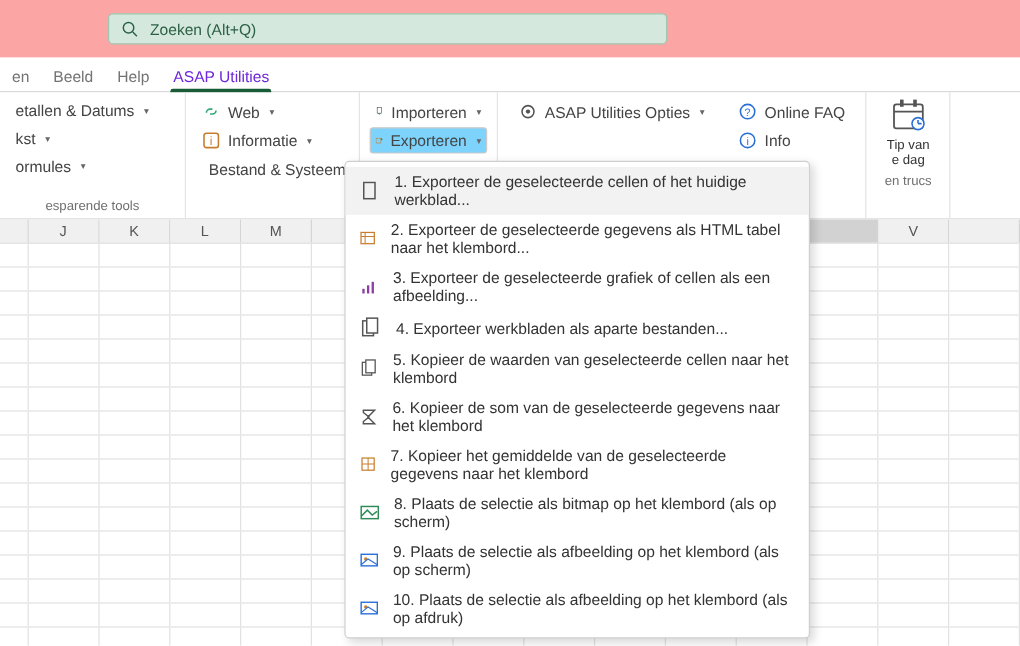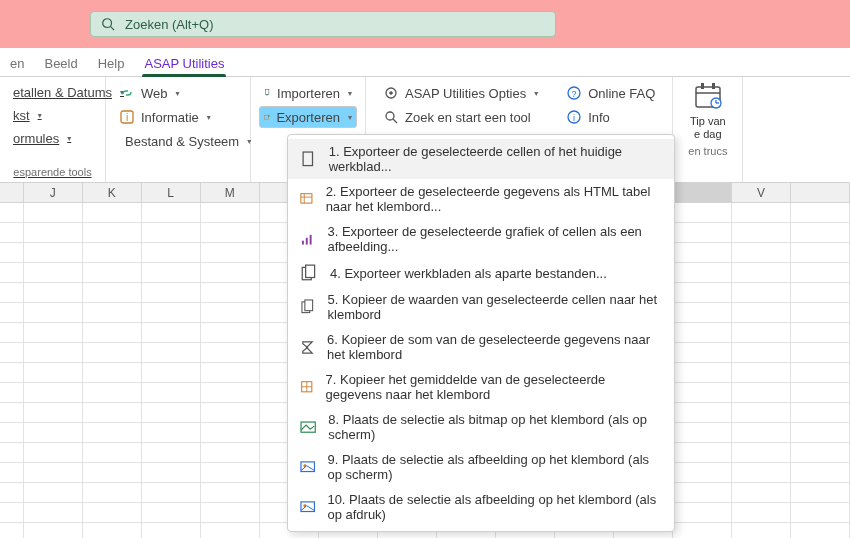--- a/index.html
+++ b/index.html
@@ -68,21 +68,21 @@
 
 <div class="tabs">
   <div class="tab">en</div>
   <div class="tab">Beeld</div>
   <div class="tab">Help</div>
   <div class="tab active">ASAP Utilities</div>
 </div>
 
 <div class="ribbon">
 
-  <div class="group" style="width:106px;text-decoration:underline;">
+  <div class="group" style="width:155px;">
     <div class="stack">
       <div class="cmd">
           <span>etallen &amp; Datums</span>
           <span class="dd">▾</span>
         </div>
       <div class="cmd">
           <span>kst</span>
           <span class="dd">▾</span>
         </div>
       <div class="cmd">
@@ -158,29 +158,20 @@
     <div class="col">
       <div class="cmd">
         <span class="ico">
             <svg viewBox="0 0 16 16">
               <circle cx="8" cy="8" r="5" fill="none" stroke="#555" stroke-width="1.3"></circle>
               <circle cx="8" cy="8" r="1.8" fill="#555"></circle>
             </svg>
           </span>
         <span>ASAP Utilities Opties</span>
           <span class="dd">▾</span>
-      </div>
-      <div class="cmd">
-        <span class="ico">
-            <svg viewBox="0 0 16 16">
-              <circle cx="7" cy="7" r="4" fill="none" stroke="#555" stroke-width="1.3"></circle>
-              <line x1="10" y1="10" x2="14" y2="14" stroke="#555" stroke-width="1.3"></line>
-            </svg>
-          </span>
-        <span>Zoek en start een tool</span>
       </div>
     </div>
     <div class="col">
       <div class="cmd">
         <span class="ico">
             <svg viewBox="0 0 16 16">
               <circle cx="8" cy="8" r="6" fill="none" stroke="#2a6fd6" stroke-width="1.3"></circle>
               <text x="8" y="12" font-size="9" text-anchor="middle" fill="#2a6fd6">?</text>
             </svg>
           </span>

